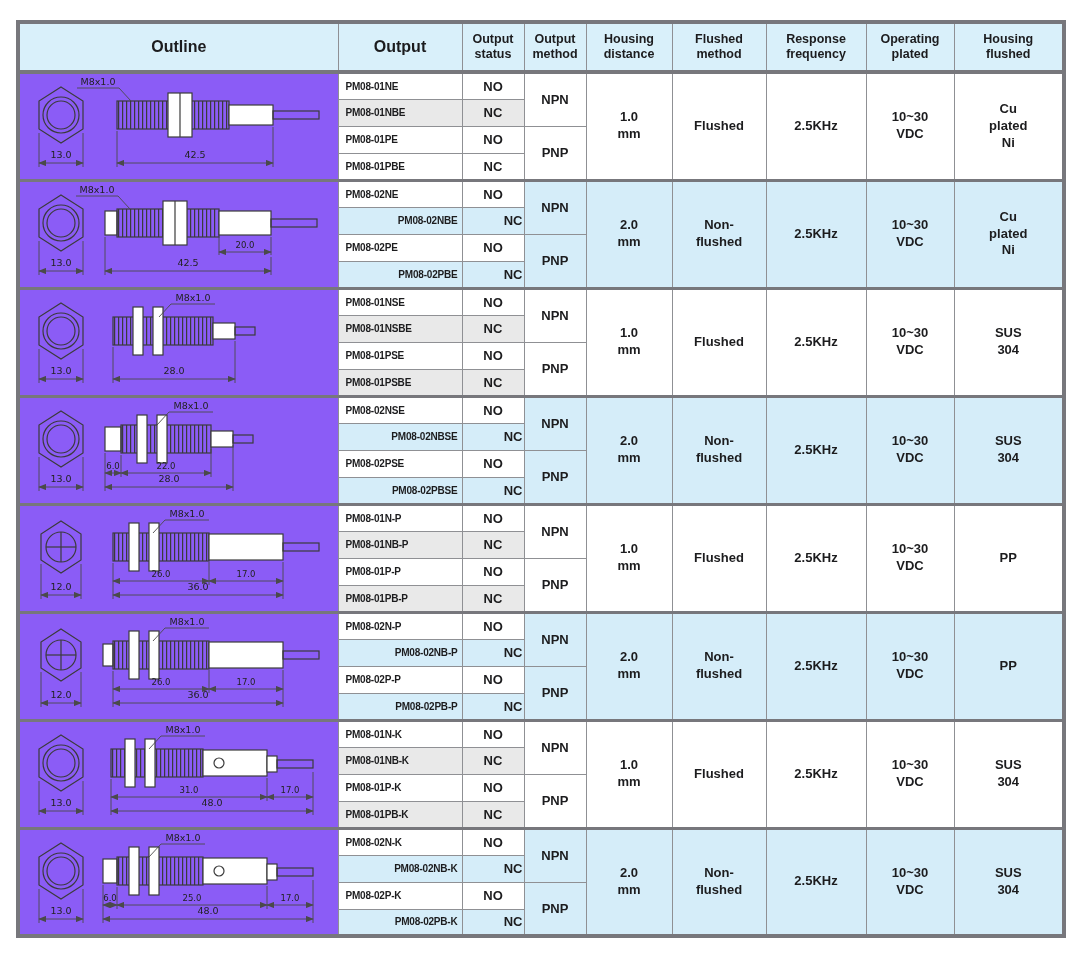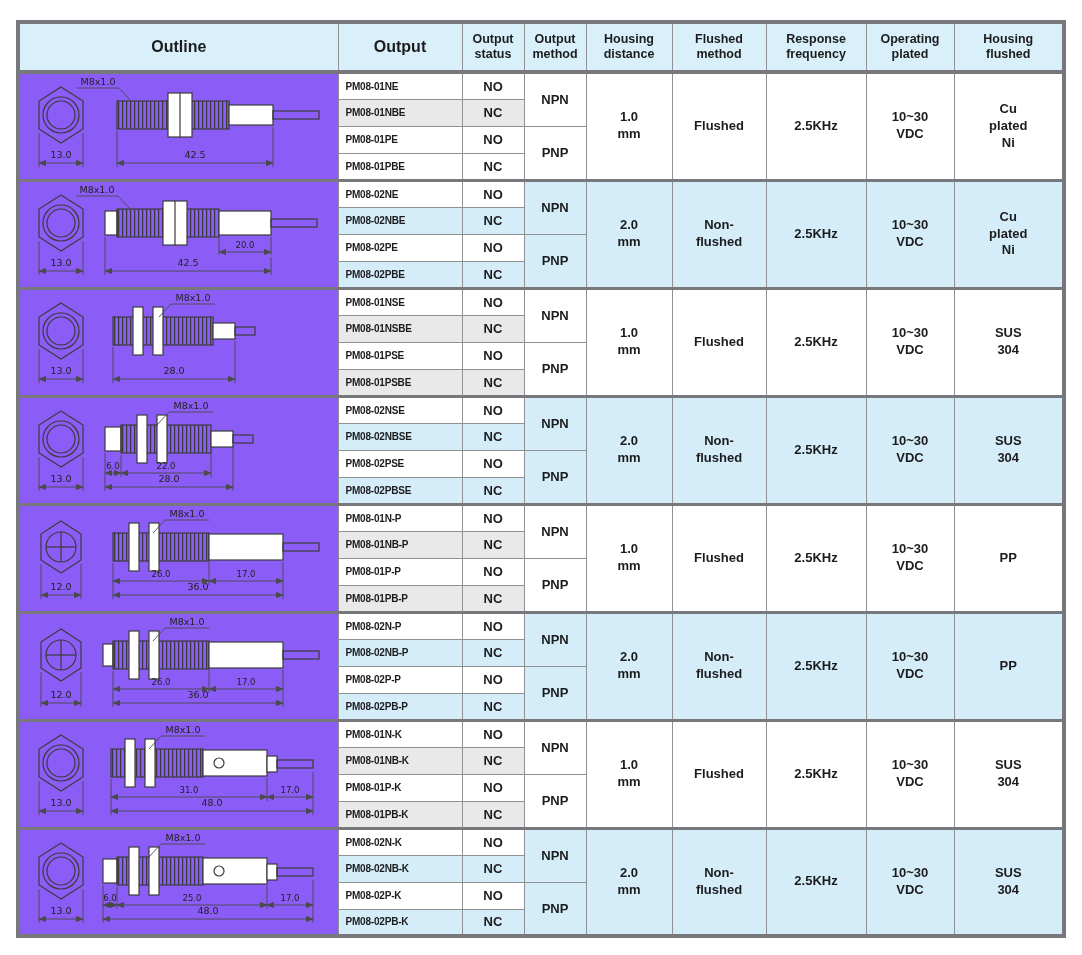--- a/index.html
+++ b/index.html
@@ -9,21 +9,21 @@
   th,td{border:1px solid var(--border_thin);overflow:hidden;}
   thead th{background:var(--header_bg);font-weight:bold;font-size:12.5px;line-height:1.18;white-space:pre-line;height:42px;padding:2px 1px;border-bottom:4px solid var(--border_thick);}
   thead th.big{font-size:16px;}
   tbody tr{height:27px;}
   tbody tr:first-child td{border-top:3px solid var(--border_thick);}
   td{text-align:center;font-weight:bold;font-size:13px;background:#fff;}
   td.model{text-align:left;padding:0 4px 0 7px;font-size:10px;letter-spacing:-0.2px;white-space:nowrap;}
   td.spec{white-space:pre-line;line-height:1.3;}
   td.outline{padding:0;background:#8b5cf6;}
   td.sh{background:var(--gray_bg);}
-  td.shb{background:var(--blue_bg);}
+  td.shb{background:var(--blue_bg);text-align:right;}
   tbody.blue td.method, tbody.blue td.spec{background:var(--blue_bg);}
   svg{display:block;margin:0 auto;}
   .ln{stroke:#3b3b3b;stroke-width:1.2;fill:none;}
   .lnf{stroke:#3b3b3b;stroke-width:1.2;fill:#fff;}
   .thr{stroke:#3b3b3b;stroke-dasharray:1.2 2.8;fill:none;}
   .dim{stroke:#4a4a4a;stroke-width:0.9;fill:none;}
   svg text{font-family:"DejaVu Sans",sans-serif;font-size:9.5px;font-weight:400;fill:#222;}
   svg text.sm{font-size:8.5px;}
 </style>
 </head>

